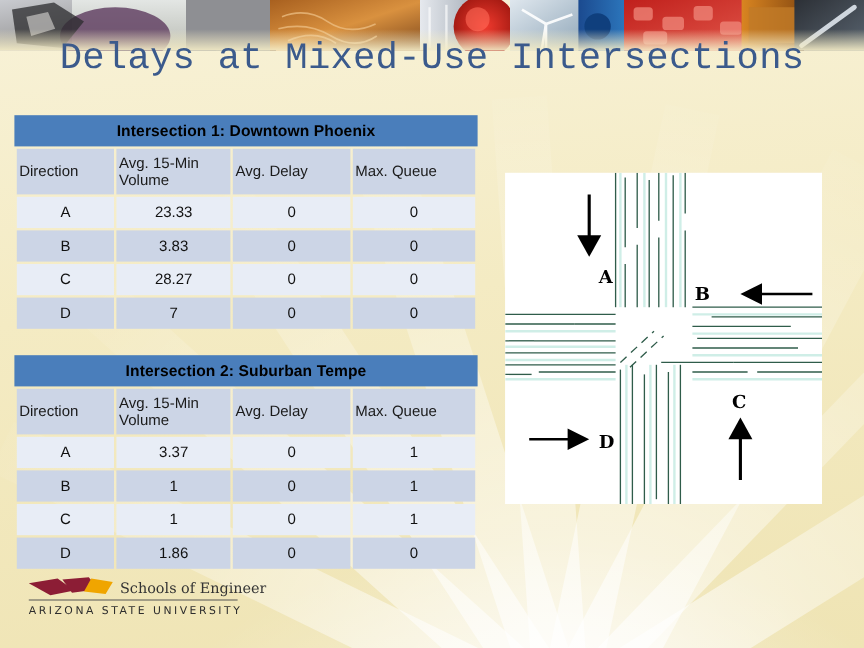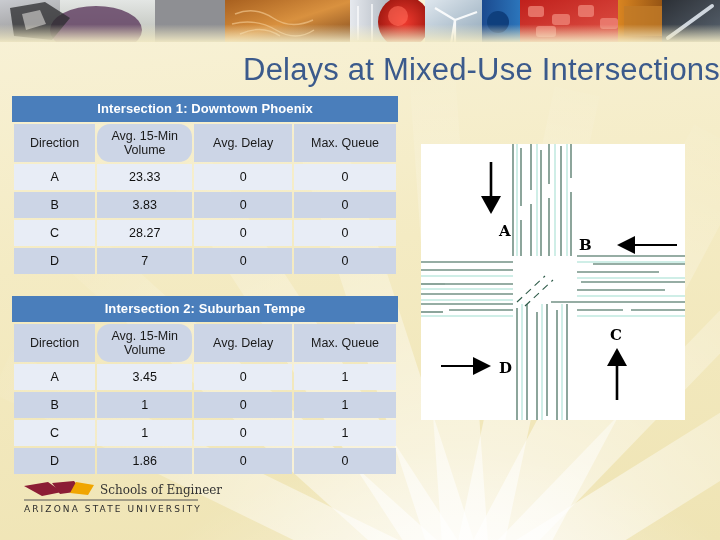--- a/index.html
+++ b/index.html
@@ -32,41 +32,41 @@
   
   #banner{
     position:absolute;left:0;top:0;width:720px;height:42px;overflow:hidden;
   }
   #banner .fade{
     position:absolute;left:0;top:0;width:720px;height:42px;
     background:linear-gradient(to bottom, rgba(244,236,198,0) 58%, rgba(244,236,198,0.92) 100%);
   }
   
   #title{
-    position:absolute;left:0;top:52px;width:720px;text-align:right;
-    font-family:Liberation Sans, sans-serif;
+    position:absolute;left:0;top:32px;width:720px;text-align:center;
+    font-family:Liberation Mono, monospace;
     font-size:31px;color:#3b5a8c;letter-spacing:.2px;white-space:nowrap;
   }
   
   .tbl{position:absolute;width:386px;border-collapse:separate;border-spacing:2px;}
   .tbl caption{
-    background:#4a7ebb;color:#ffffff;font-weight:bold;font-size:13px;
+    background:#4a7ebb;color:#000000;font-weight:bold;font-size:13px;
     padding:5px 16px 6px;text-align:center;letter-spacing:.1px;
     font-family:"Liberation Sans", sans-serif;
   }
   .tbl th{
     background:#ccd5e6;color:#1a1a1a;font-size:12.5px;font-weight:normal;
-    padding:5px 2px;text-align:center;line-height:1.12;
+    padding:5px 2px;text-align:left;line-height:1.12;
   }
   .tbl td{
     font-size:12.5px;color:#111;text-align:center;padding:6px 2px;
   }
   .tbl tr.odd td{background:#e8edf6;}
   .tbl tr.even td{background:#ccd5e6;}
-  .c0{width:80px;} .c1{width:96px;border-radius:13px;} .c2{width:100px;margin-top:12px;} .c3{width:104px;margin-top:26px;}
+  .c0{width:80px;} .c1{width:96px;} .c2{width:100px;margin-top:12px;} .c3{width:104px;margin-top:26px;}
   #table1{left:12px;top:96px;}
   #table2{left:12px;top:296px;}
 
   
   #diagram{
     position:absolute;left:421px;top:144px;width:264px;height:276px;
     background:#ffffff;overflow:visible;
   }
   #diagram svg{display:block;}
   
@@ -229,21 +229,21 @@
       <tr>
         <th class="c0">Direction</th>
         <th class="c1">Avg. 15-Min Volume</th>
         <th class="c2">Avg. Delay</th>
         <th class="c3">Max. Queue</th>
       </tr>
     </thead>
     <tbody>
       <tr class="odd">
         <td>A</td>
-        <td>3.45</td>
+        <td>3.37</td>
         <td>0</td>
         <td>1</td>
       </tr>
       <tr class="even">
         <td>B</td>
         <td>1</td>
         <td>0</td>
         <td>1</td>
       </tr>
       <tr class="odd">

